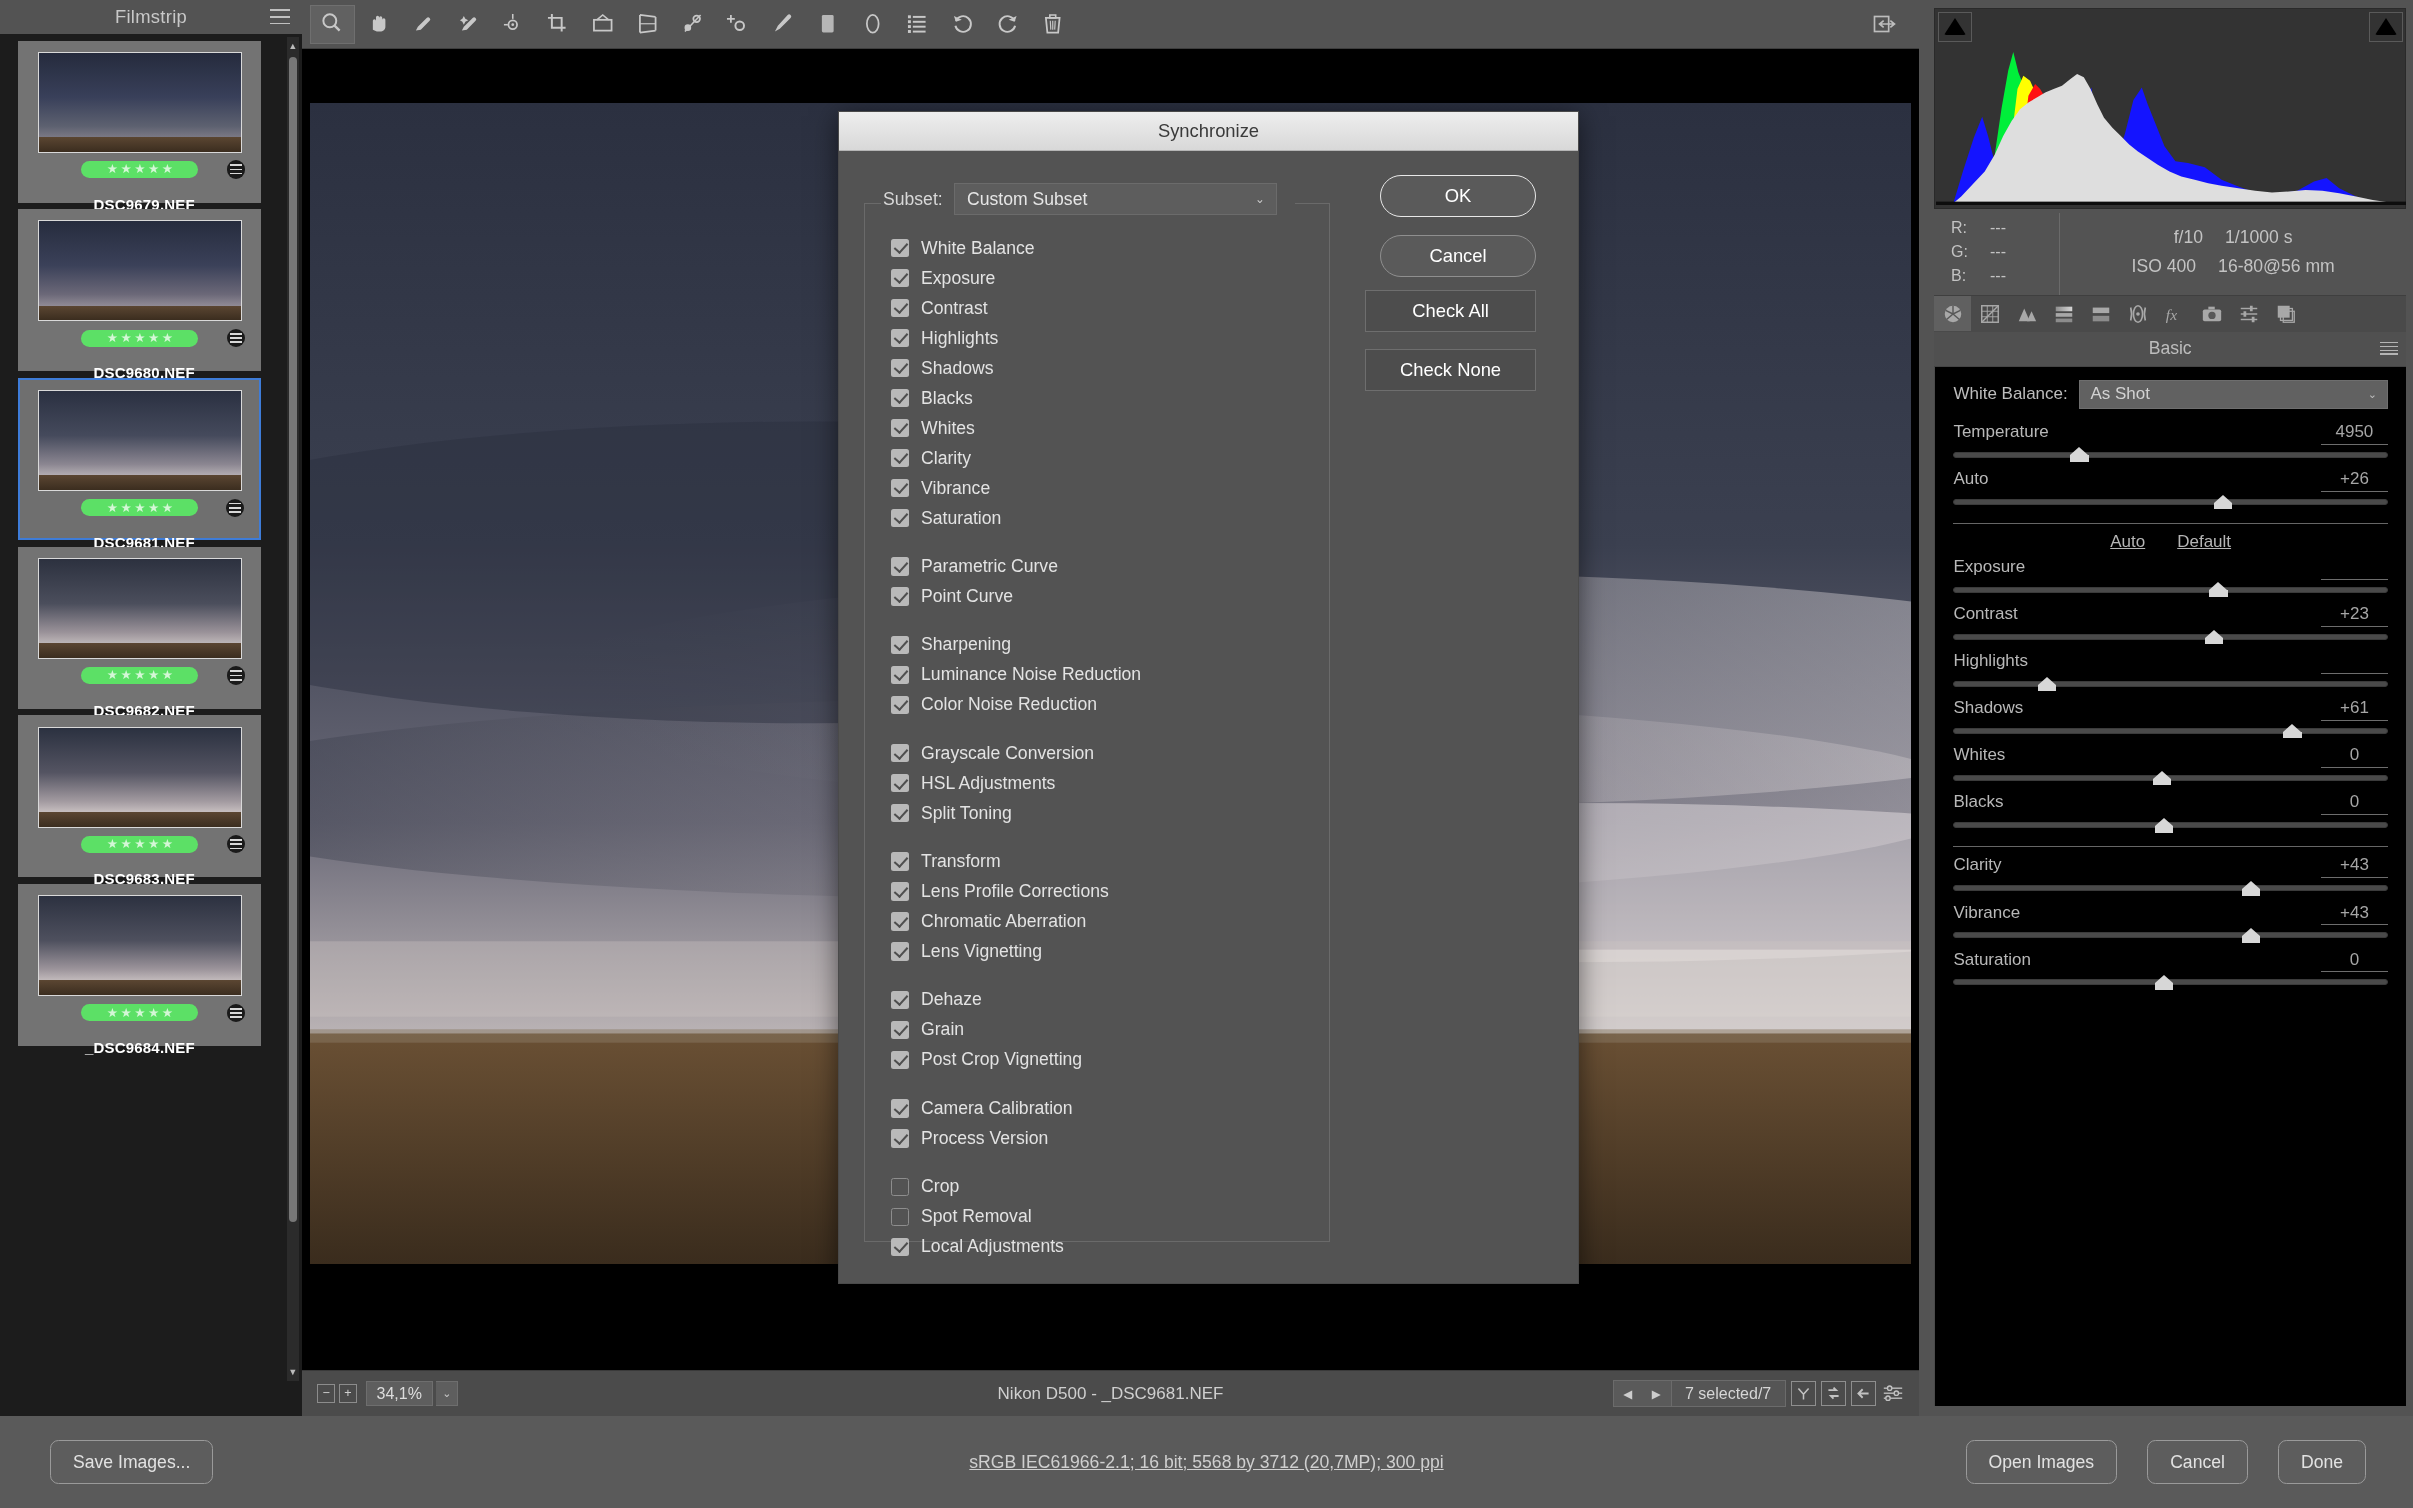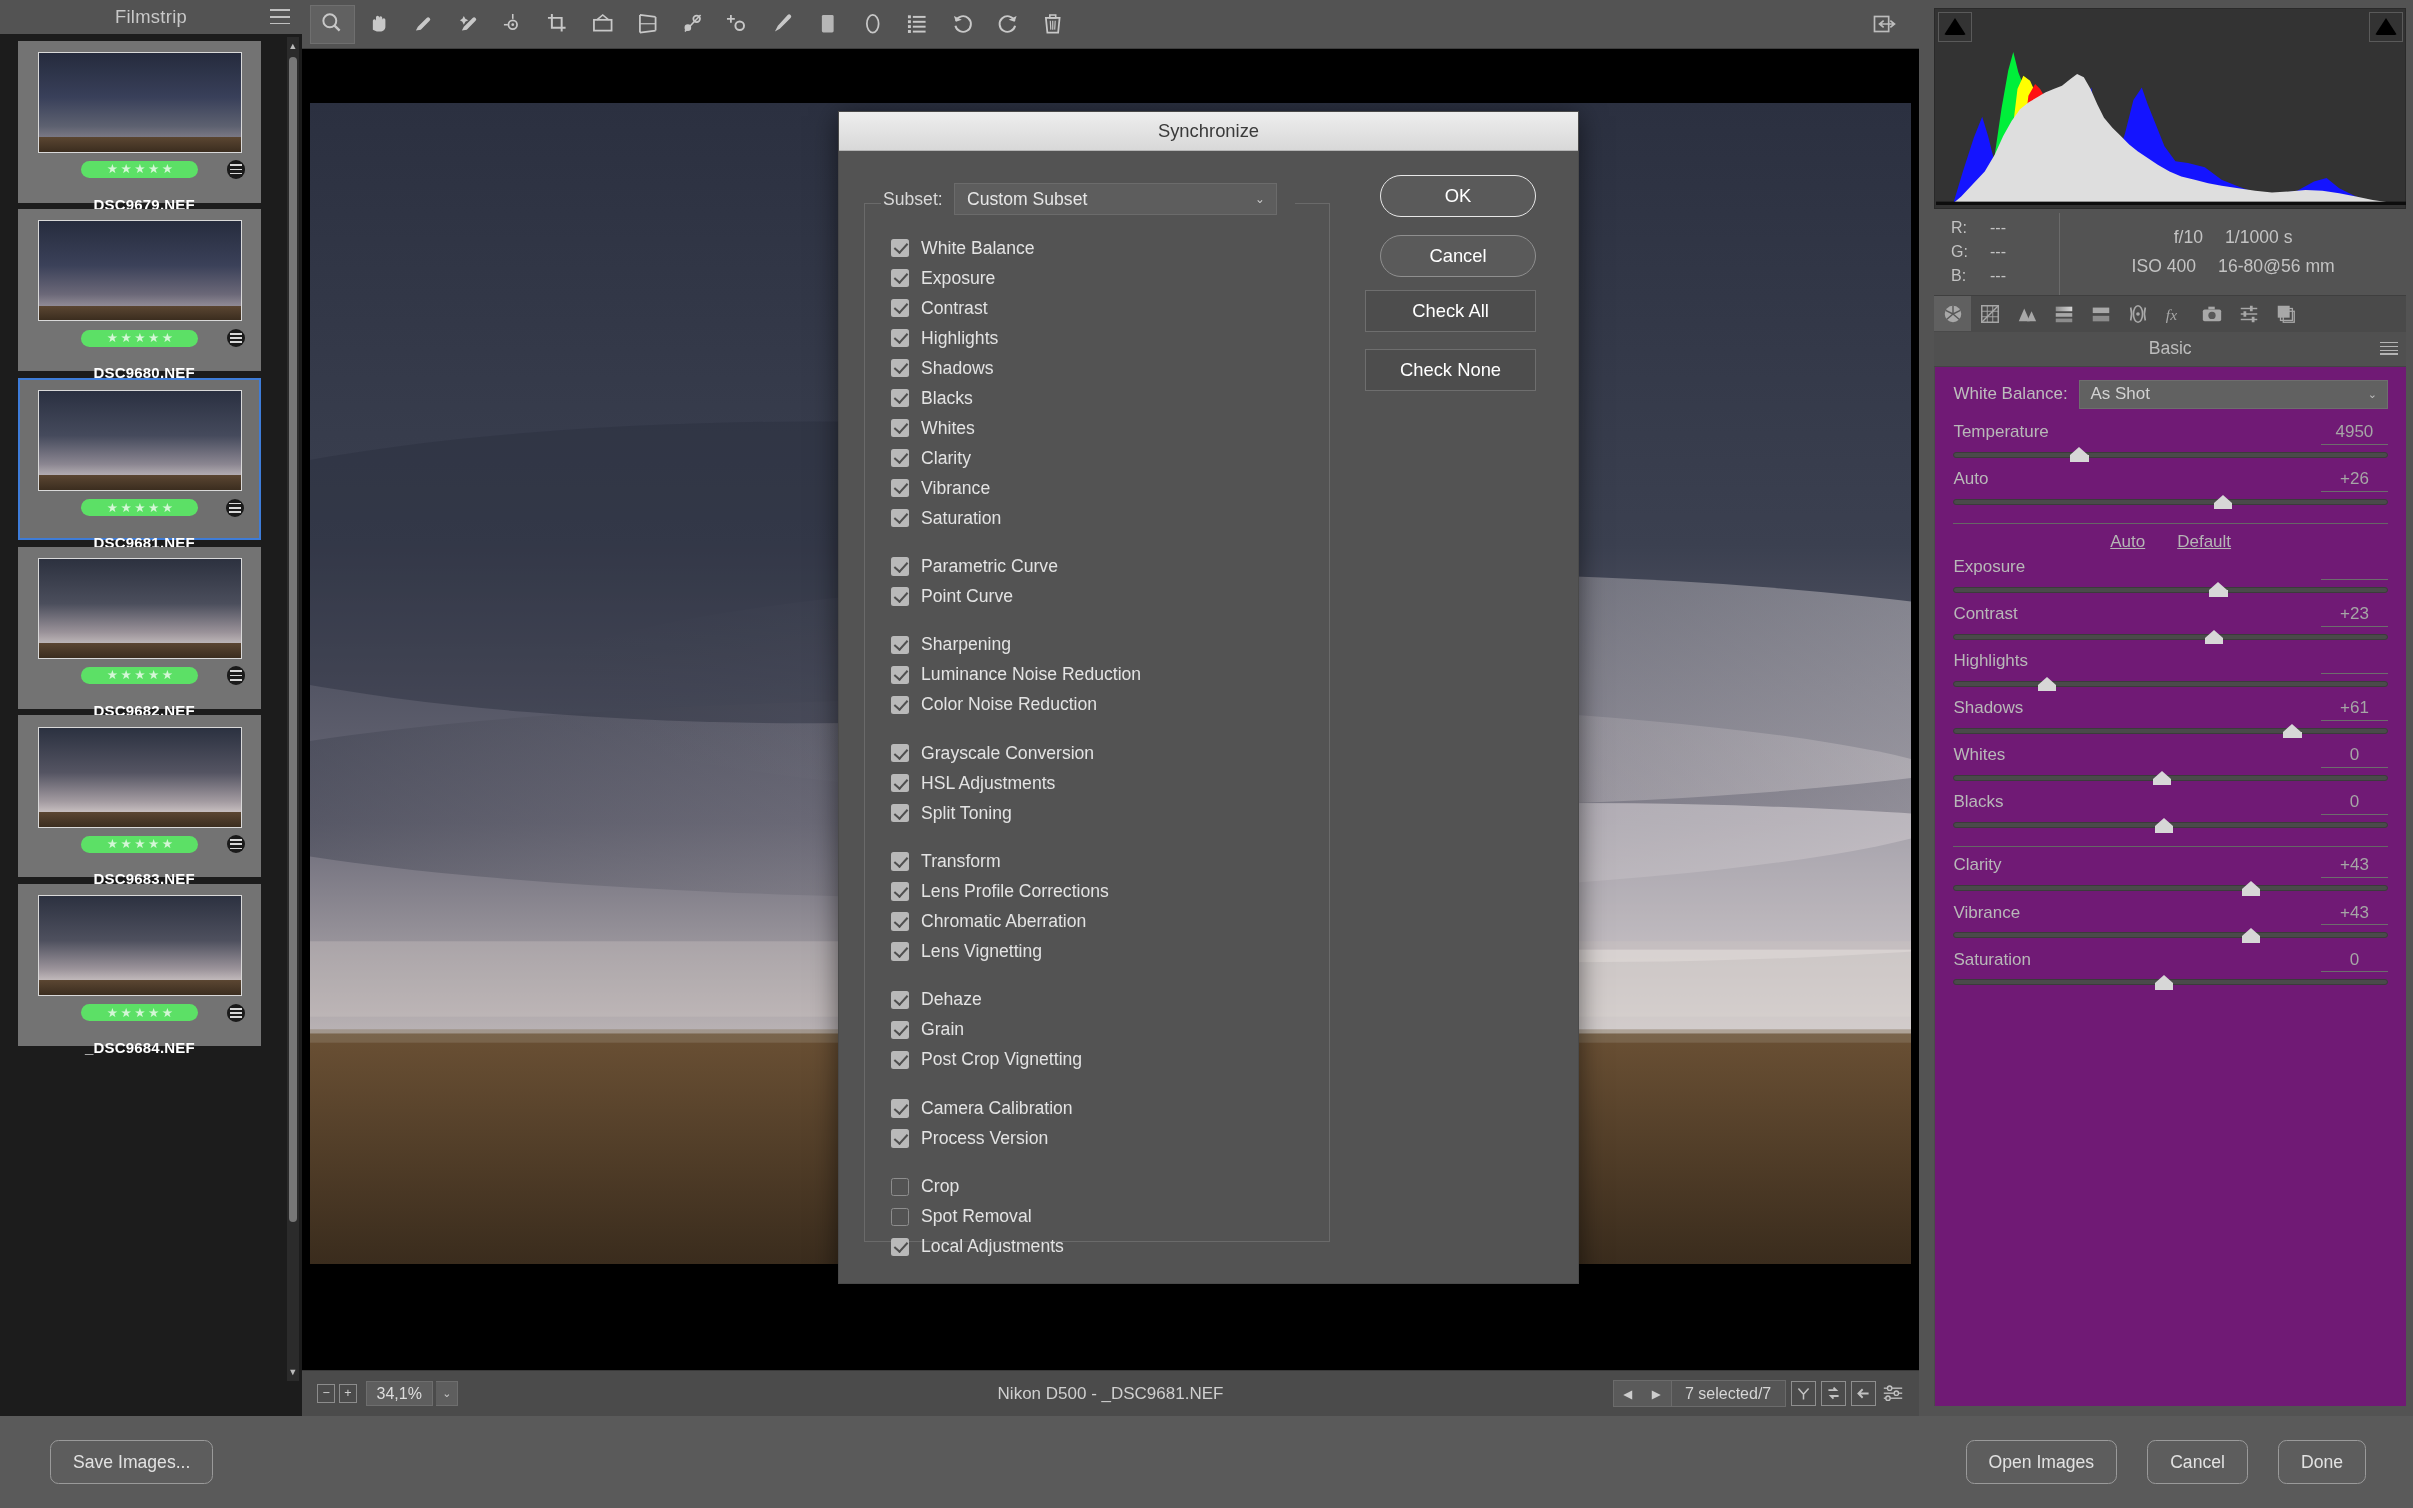--- a/index.html
+++ b/index.html
@@ -256,21 +256,21 @@
   #panel-title span { color:#bdbdbd; font-size:17.6px; }
   #panel-menu-icon {
     position:absolute; right:8.4px; top:10px;
     width:18.4px; height:13.4px; display:flex;flex-direction:column;justify-content:space-between;
   }
   #panel-menu-icon i { display:block; height:1.7px; background:#b4b4b4; }
   #panel-body {
     margin: 0 6.7px 0 15px;
     padding: 13.4px 18.4px 0 18.4px;
     height: 1039px;
-    background: #701a75;
+    background: #000000;
     border-left: 0.8px solid #4b4b4b;
   }
   .wb-row { display:flex; align-items:center; gap:11.7px; margin-bottom: 13.4px; }
   .wb-label { color:#bdbdbd; font-size:17px; }
   .wb-select {
     flex:1; height:28.5px; background:#616161; border:0.8px solid #6e6e6e;
     display:flex; align-items:center; padding: 0 10px;
     color:#d2d2d2; font-size:17px; position:relative;
   }
   .wb-select .caret { position:absolute; right:10px; color:#bdbdbd; font-size:11px;}
@@ -1202,20 +1202,21 @@
       </div>
       <div id="sync-rects">
         <div class="dlg-rect">Check All</div>
         <div class="dlg-rect">Check None</div>
       </div>
     </div>
   </div>
 
   <div id="bottombar">
     <div class="pill-btn" style="margin-left:50px">Save Images...</div>
+    <a href="#" id="workflow-link">sRGB IEC61966-2.1; 16 bit; 5568 by 3712 (20,7MP); 300 ppi</a>
     <div style="position:absolute; right:47px; display:flex; gap:30px;">
       <div class="pill-btn">Open Images</div>
       <div class="pill-btn">Cancel</div>
       <div class="pill-btn">Done</div>
     </div>
   </div>
 
 </div>
 
 

